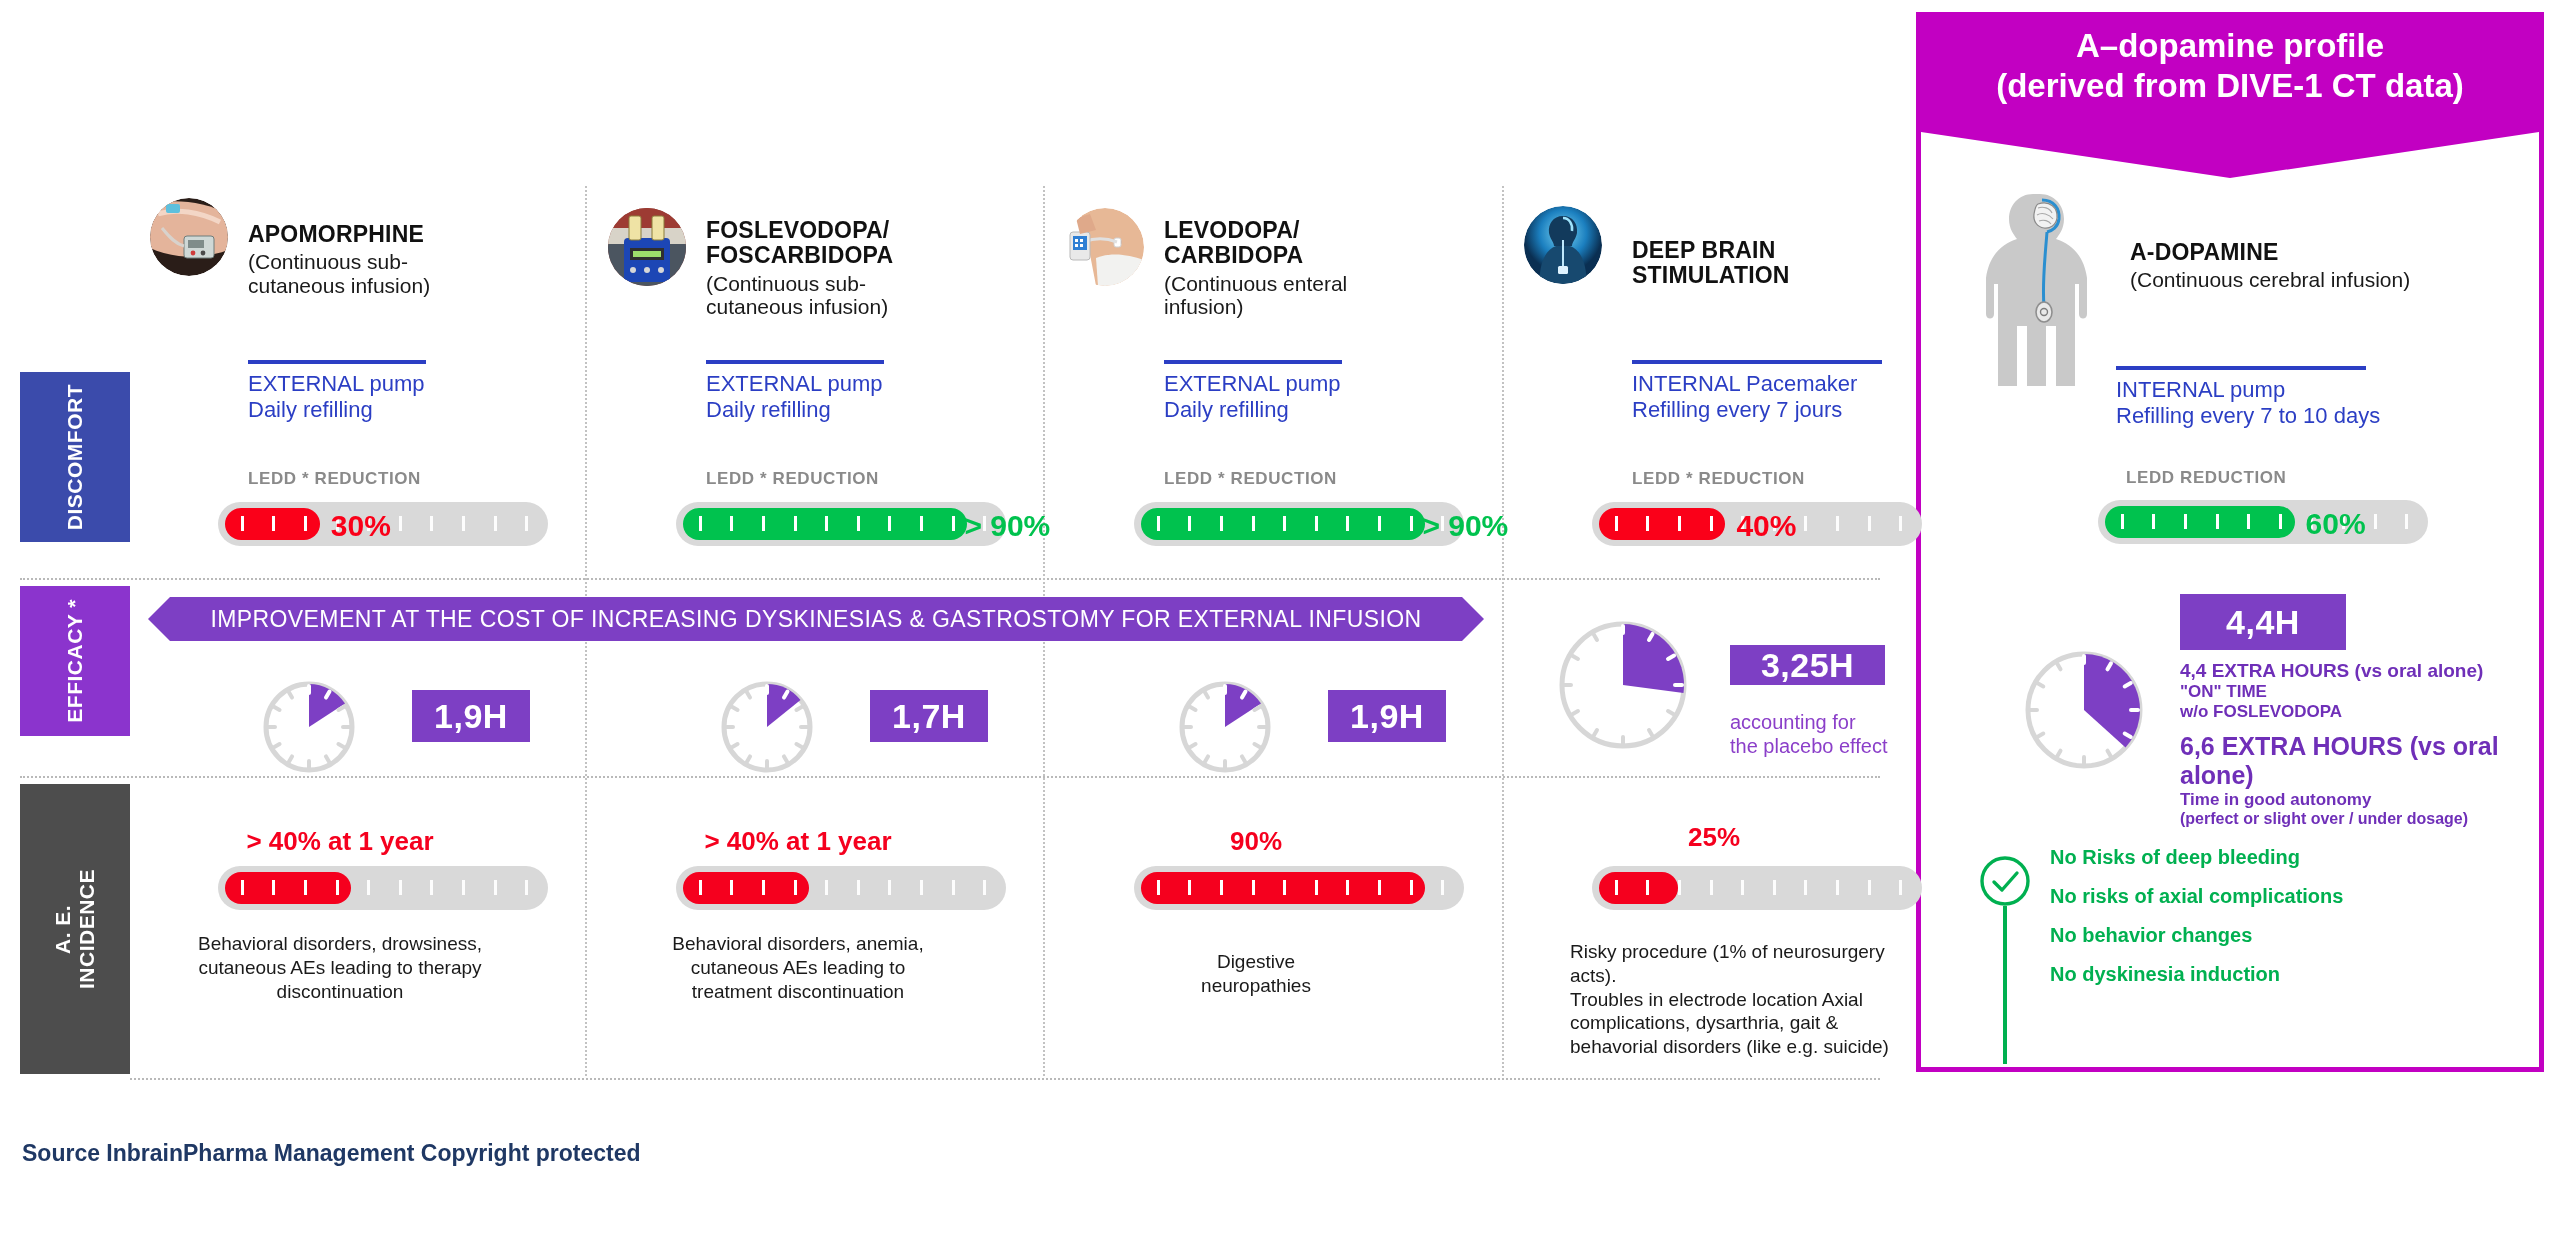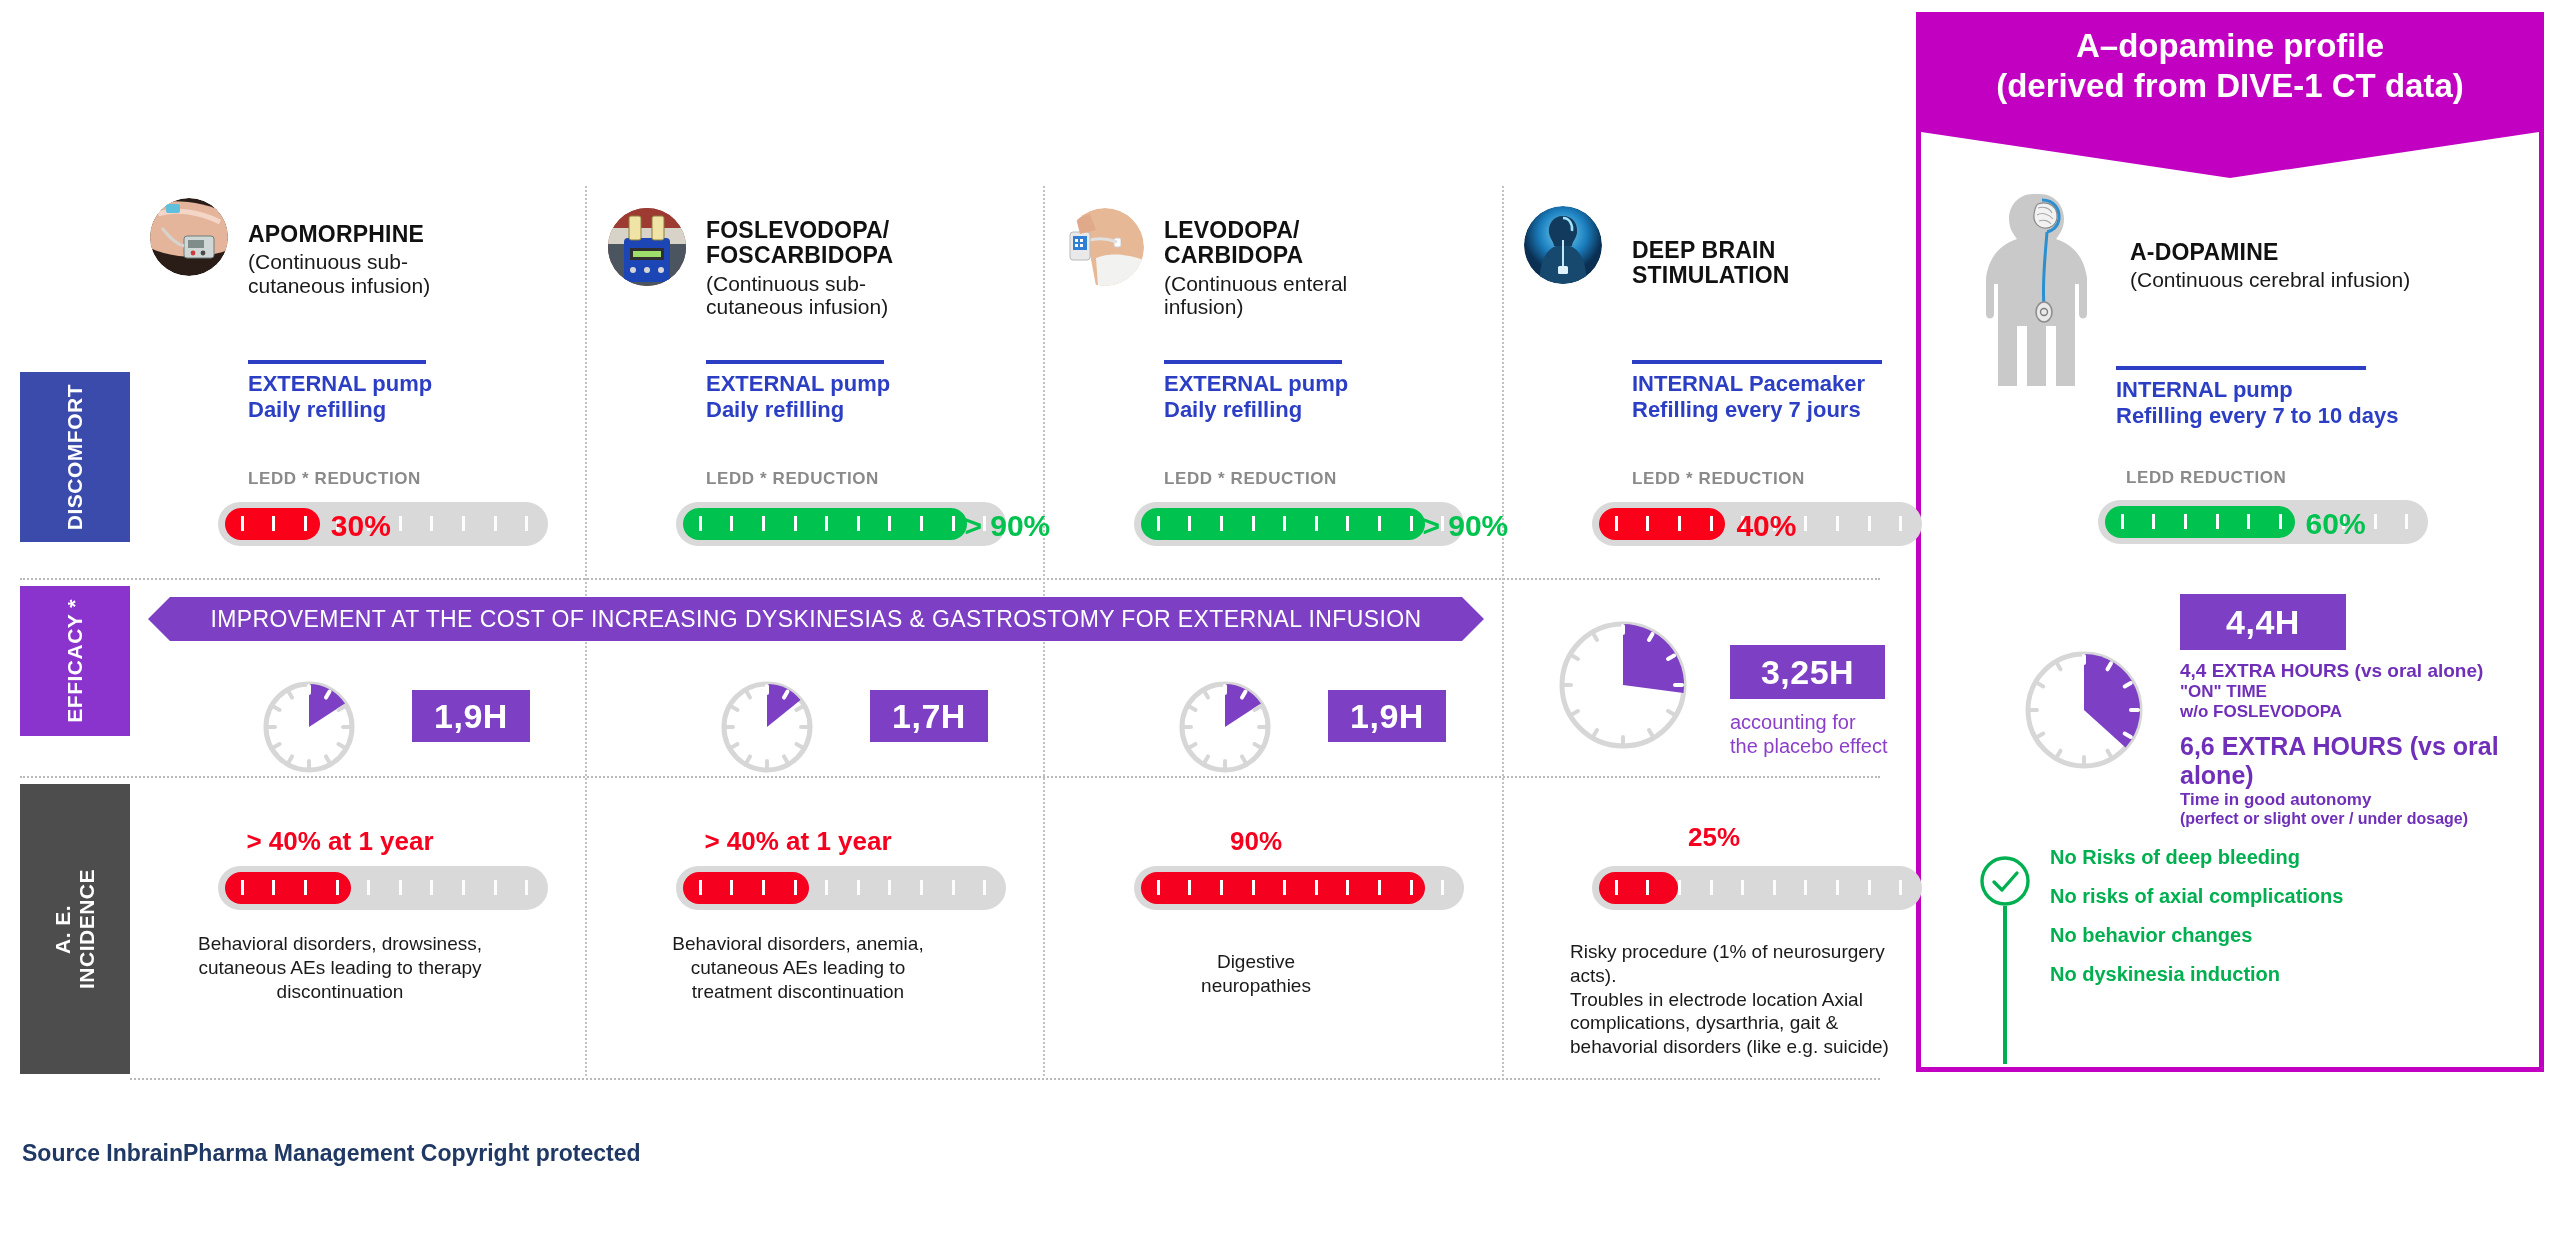--- a/index.html
+++ b/index.html
@@ -40,21 +40,21 @@
   #vsep3{left:1502px;top:186px;height:890px;}
   .thumb{
     width:78px;height:78px;border-radius:50%;flex:0 0 78px;
     overflow:hidden;position:relative;
   }
   .t-name{font-size:23px;font-weight:bold;color:#111;line-height:1.1;letter-spacing:.2px;}
   .t-sub{font-size:21px;color:#1a1a1a;line-height:1.12;margin-top:3px;}
 
   .pumpblk{position:absolute;}
   .pumpline{width:178px;height:4px;background:#2b3ec4;margin-bottom:7px;}
-  .pumptxt{font-size:22px;font-weight:bold;color:#2b3ec4;line-height:1.2;white-space:nowrap;}
+  .pumptxt{font-size:22px;font-weight:normal;color:#2b3ec4;line-height:1.2;white-space:nowrap;}
 
   .leddlab{position:absolute;font-size:17px;font-weight:bold;color:#8a8a8a;letter-spacing:.6px;}
 
   
   .gauge{position:absolute;height:44px;border-radius:22px;background:#d9d9d9;}
   .gfill{position:absolute;left:7px;top:6px;height:32px;border-radius:16px;}
   .gticks{position:absolute;left:0;top:0;height:100%;width:100%;display:flex;align-items:center;}
   .gticks i{display:block;width:3px;height:15px;background:#fff;opacity:.95;}
   .gval{position:absolute;font-size:30px;font-weight:bold;}
 
@@ -468,21 +468,21 @@
           <line x1="117" y1="65" x2="124" y2="65" stroke="#ffffff" stroke-width="4" stroke-linecap="round"></line>
           <line x1="110.03332099679082" y1="90.99999999999999" x2="116.09549882328189" y2="94.49999999999999" stroke="#d7d7d7" stroke-width="4" stroke-linecap="round"></line>
           <line x1="91" y1="110.03332099679082" x2="94.5" y2="116.09549882328189" stroke="#d7d7d7" stroke-width="4" stroke-linecap="round"></line>
           <line x1="65" y1="117" x2="65.00000000000001" y2="124" stroke="#d7d7d7" stroke-width="4" stroke-linecap="round"></line>
           <line x1="39.000000000000014" y1="110.03332099679082" x2="35.500000000000014" y2="116.0954988232819" stroke="#d7d7d7" stroke-width="4" stroke-linecap="round"></line>
           <line x1="19.966679003209208" y1="91.00000000000003" x2="13.904501176718135" y2="94.50000000000003" stroke="#d7d7d7" stroke-width="4" stroke-linecap="round"></line>
           <line x1="13" y1="65.00000000000001" x2="6" y2="65.00000000000001" stroke="#d7d7d7" stroke-width="4" stroke-linecap="round"></line>
           <line x1="19.966679003209194" y1="38.99999999999999" x2="13.90450117671812" y2="35.49999999999999" stroke="#d7d7d7" stroke-width="4" stroke-linecap="round"></line>
           <line x1="38.99999999999998" y1="19.966679003209208" x2="35.49999999999997" y2="13.904501176718135" stroke="#d7d7d7" stroke-width="4" stroke-linecap="round"></line>
       </svg></div>
-      <div class="hbox" style="left:1730px;top:645px;width:155px;height:54px">3,25H</div>
+      <div class="hbox" style="left:1730px;top:645px;width:155px;height:40px">3,25H</div>
       <div class="hnote" style="left:1730px;top:710px;width:210px">
         <div>accounting for</div>
         <div>the placebo effect</div>
       </div>
       <div class="aepct" style="left:1504px;top:822px;width:420px">25%</div>
       <div class="gauge" style="left:1592px;top:866px;width:330px">
             <div class="gfill" style="width:79px;background:#f5001e"></div>
             <div class="gticks">
           <i style="position:absolute;left:22.8px;top:14px;background:#ffffff;opacity:1"></i>
           <i style="position:absolute;left:54.400000000000006px;top:14px;background:#ffffff;opacity:1"></i>

